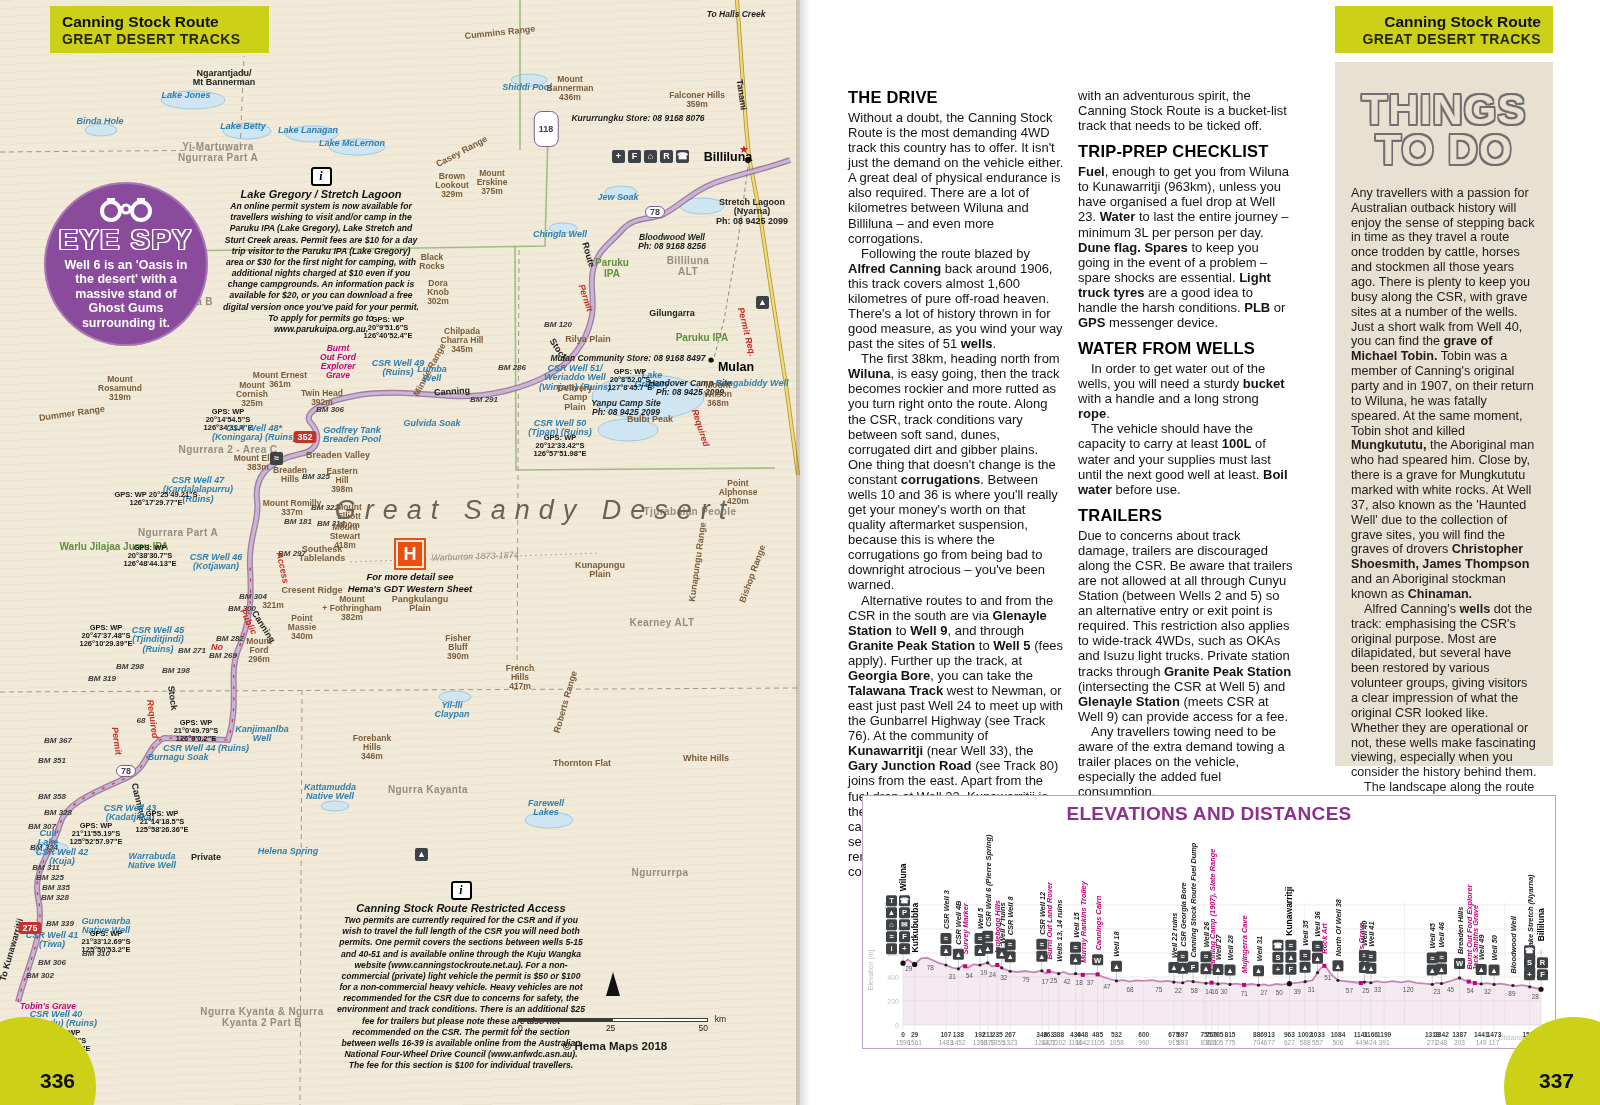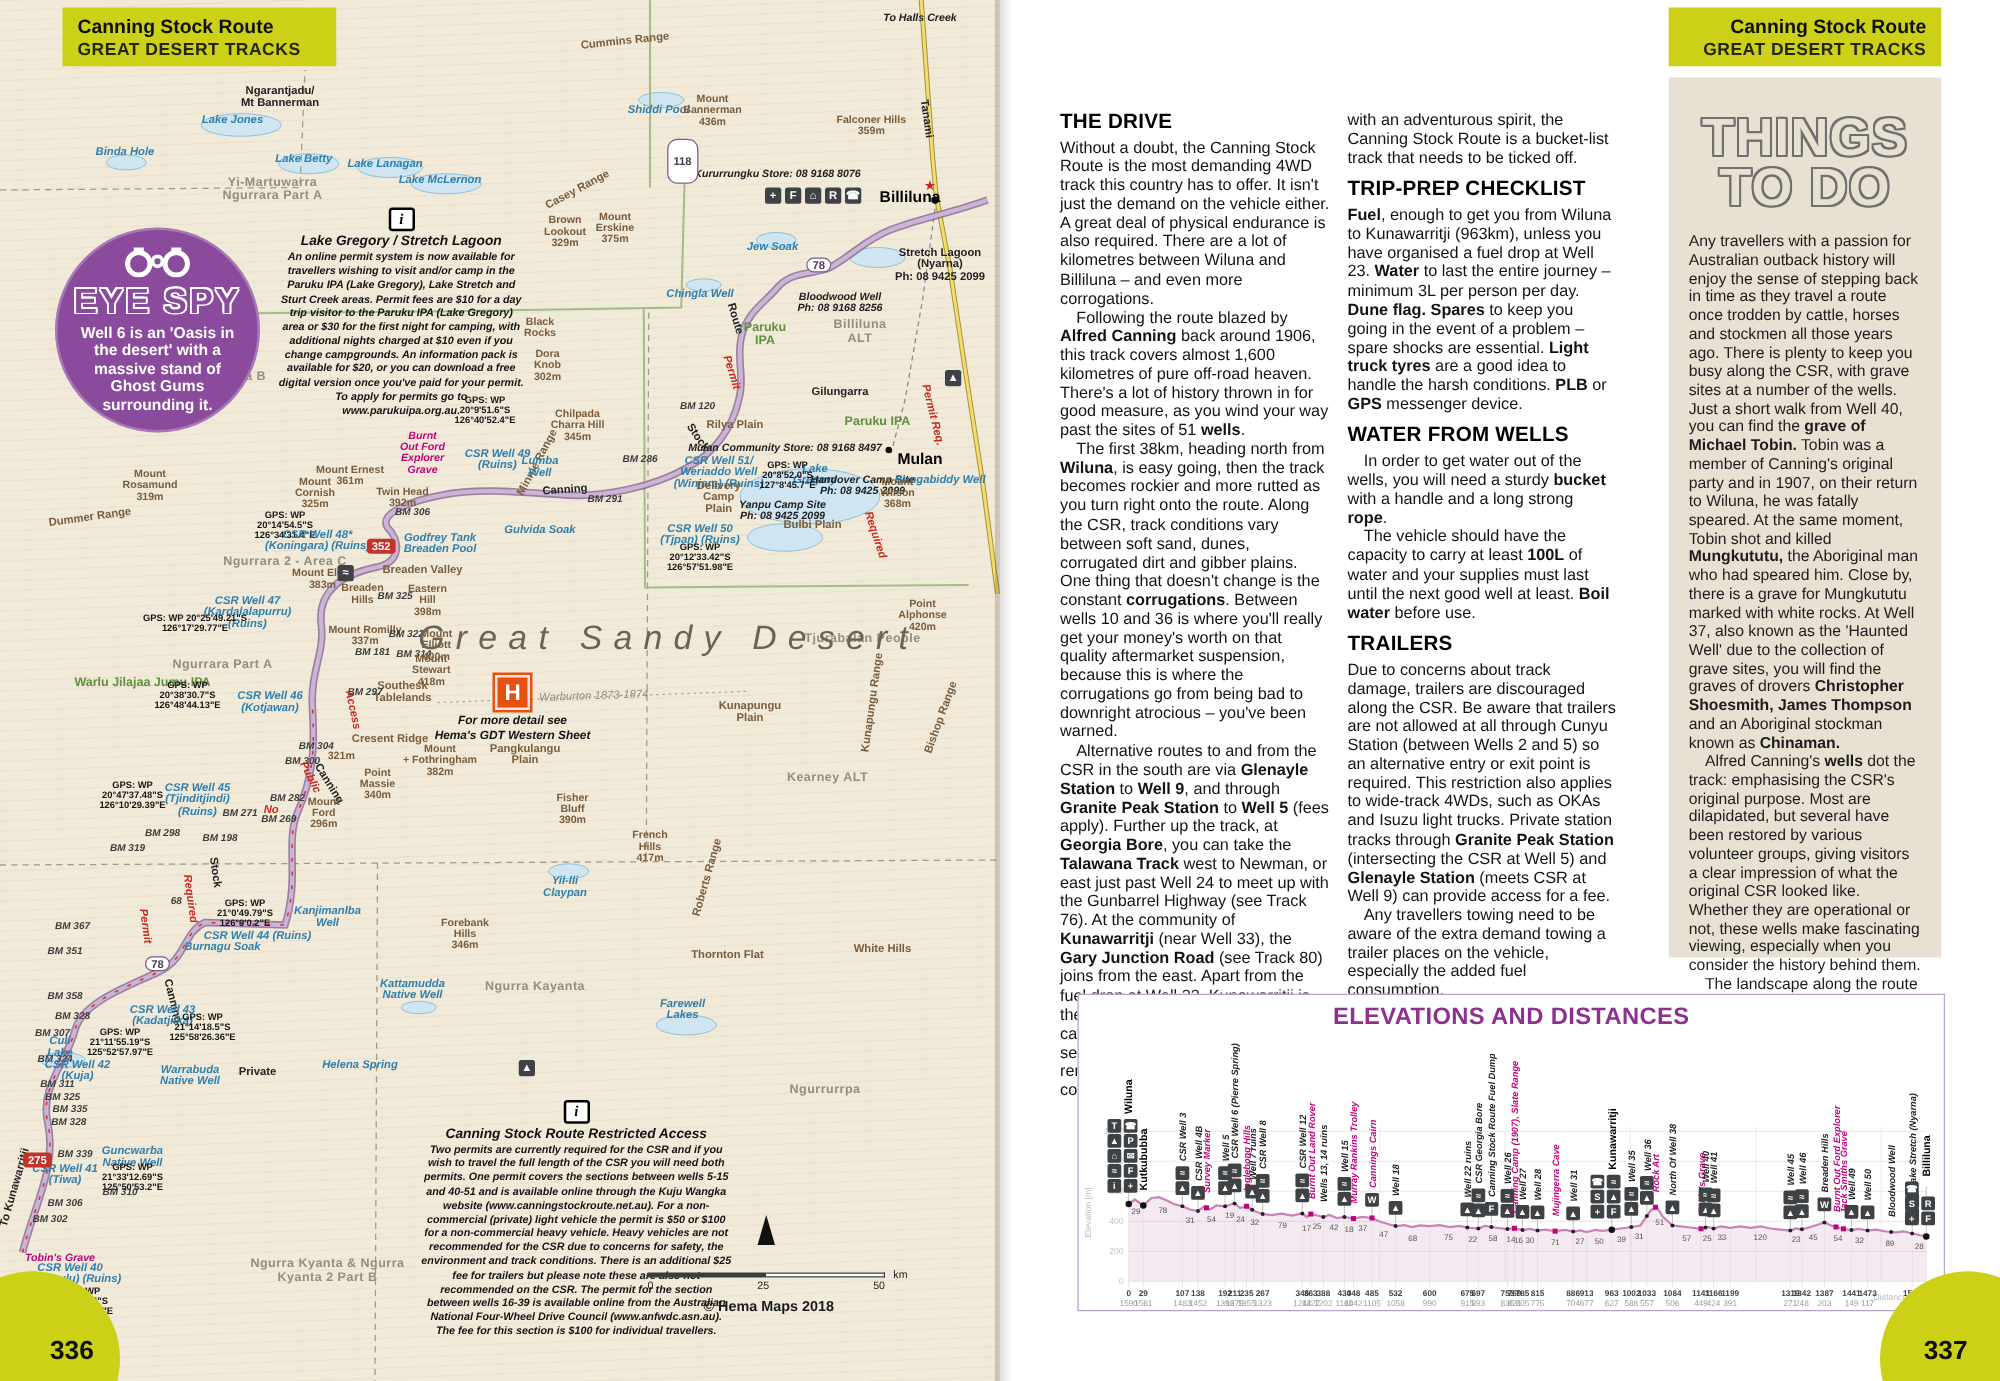--- a/index.html
+++ b/index.html
@@ -159,21 +159,21 @@
         <div class="ml w" style="left: 186px; top: 96px;">Lake Jones</div>
         <div class="ml w" style="left: 100px; top: 122px;">Binda Hole</div>
         <div class="ml w" style="left: 243px; top: 127px;">Lake Betty</div>
         <div class="ml w" style="left: 308px; top: 131px;">Lake Lanagan</div>
         <div class="ml w" style="left: 352px; top: 144px;">Lake McLernon</div>
         <div class="ml r" style="left: 218px; top: 152px;">Yi-Martuwarra<br>Ngurrara Part A</div>
         <div class="ml h" style="left: 462px; top: 152px; transform: translate(-50%, -50%) rotate(-28deg);">Casey Range</div>
         <div class="ml hm" style="left: 492px; top: 182px;">Mount<br>Erskine<br>375m</div>
         <div class="ml w" style="left: 527px; top: 88px;">Shiddi Pool</div>
         <div class="ml hm" style="left: 570px; top: 88px;">Mount<br>Bannerman<br>436m</div>
-        <div class="ml it" style="left: 622px; top: 118px; margin-top: 21px;">Kururrungku Store: 08 9168 8076</div>
+        <div class="ml it" style="left: 638px; top: 118px;">Kururrungku Store: 08 9168 8076</div>
         <div class="ml town" style="left: 728px; top: 158px;">Billiluna</div>
         <div class="ml star" style="left: 744px; top: 150px;">★</div>
         <div class="ml hm" style="left: 697px; top: 100px;">Falconer Hills<br>359m</div>
         <div class="ml blk" style="left: 741px; top: 95px; transform: translate(-50%, -50%) rotate(82deg);">Tanami</div>
         <div class="ml it" style="left: 672px; top: 242px;">Bloodwood Well<br>Ph: 08 9168 8256</div>
         <div class="ml w" style="left: 618px; top: 198px;">Jew Soak</div>
         <div class="ml hm" style="left: 452px; top: 185px;">Brown<br>Lookout<br>329m</div>
         <div class="ml w" style="left: 560px; top: 235px;">Chingla Well</div>
         <div class="ml blk" style="left: 752px; top: 212px;">Stretch Lagoon<br>(Nyarna)<br>Ph: 08 9425 2099</div>
         <div class="ml hm" style="left: 432px; top: 262px;">Black<br>Rocks</div>
@@ -210,21 +210,21 @@
         <div class="ml it" style="left: 690px; top: 388px;">Handover Camp Site<br>Ph: 08 9425 2099</div>
         <div class="ml w" style="left: 752px; top: 384px;">Bungabiddy Well</div>
         <div class="ml gps" style="left: 228px; top: 420px;">GPS: WP<br>20°14'54.5"S<br>126°34'31.4"E</div>
         <div class="ml w" style="left: 254px; top: 433px;">CSR Well 48*<br>(Koningara) (Ruins)</div>
         <div class="ml w" style="left: 352px; top: 435px;">Godfrey Tank<br>Breaden Pool</div>
         <div class="ml w" style="left: 432px; top: 424px;">Gulvida Soak</div>
         <div class="ml h" style="left: 338px; top: 456px;">Breaden Valley</div>
         <div class="ml r" style="left: 228px; top: 450px;">Ngurrara 2 - Area C</div>
         <div class="ml w" style="left: 560px; top: 428px;">CSR Well 50<br>(Tjpan) (Ruins)</div>
         <div class="ml gps" style="left: 560px; top: 446px;">GPS: WP<br>20°12'33.42"S<br>126°57'51.98"E</div>
-        <div class="ml h" style="left: 650px; top: 420px;">Bulbi Plain</div>
+        <div class="ml h" style="left: 650px; top: 420px;">Bulbi Peak</div>
         <div class="ml it" style="left: 626px; top: 408px;">Yanpu Camp Site<br>Ph: 08 9425 2099</div>
         <div class="ml hm" style="left: 718px; top: 394px;">Mount<br>Wilson<br>368m</div>
         <div class="ml red" style="left: 700px; top: 428px; transform: translate(-50%, -50%) rotate(72deg);">Required</div>
         <div class="ml red" style="left: 585px; top: 298px; transform: translate(-50%, -50%) rotate(72deg);">Permit</div>
         <div class="ml blk" style="left: 588px; top: 255px; transform: translate(-50%, -50%) rotate(74deg);">Route</div>
         <div class="ml blk" style="left: 558px; top: 350px; transform: translate(-50%, -50%) rotate(56deg);">Stock</div>
         <div class="ml hm" style="left: 258px; top: 463px;">Mount Elgin<br>383m</div>
         <div class="ml hm" style="left: 290px; top: 475px;">Breaden<br>Hills</div>
         <div class="ml bm" style="left: 316px; top: 477px;">BM 325</div>
         <div class="ml hm" style="left: 342px; top: 480px;">Eastern<br>Hill<br>398m</div>

